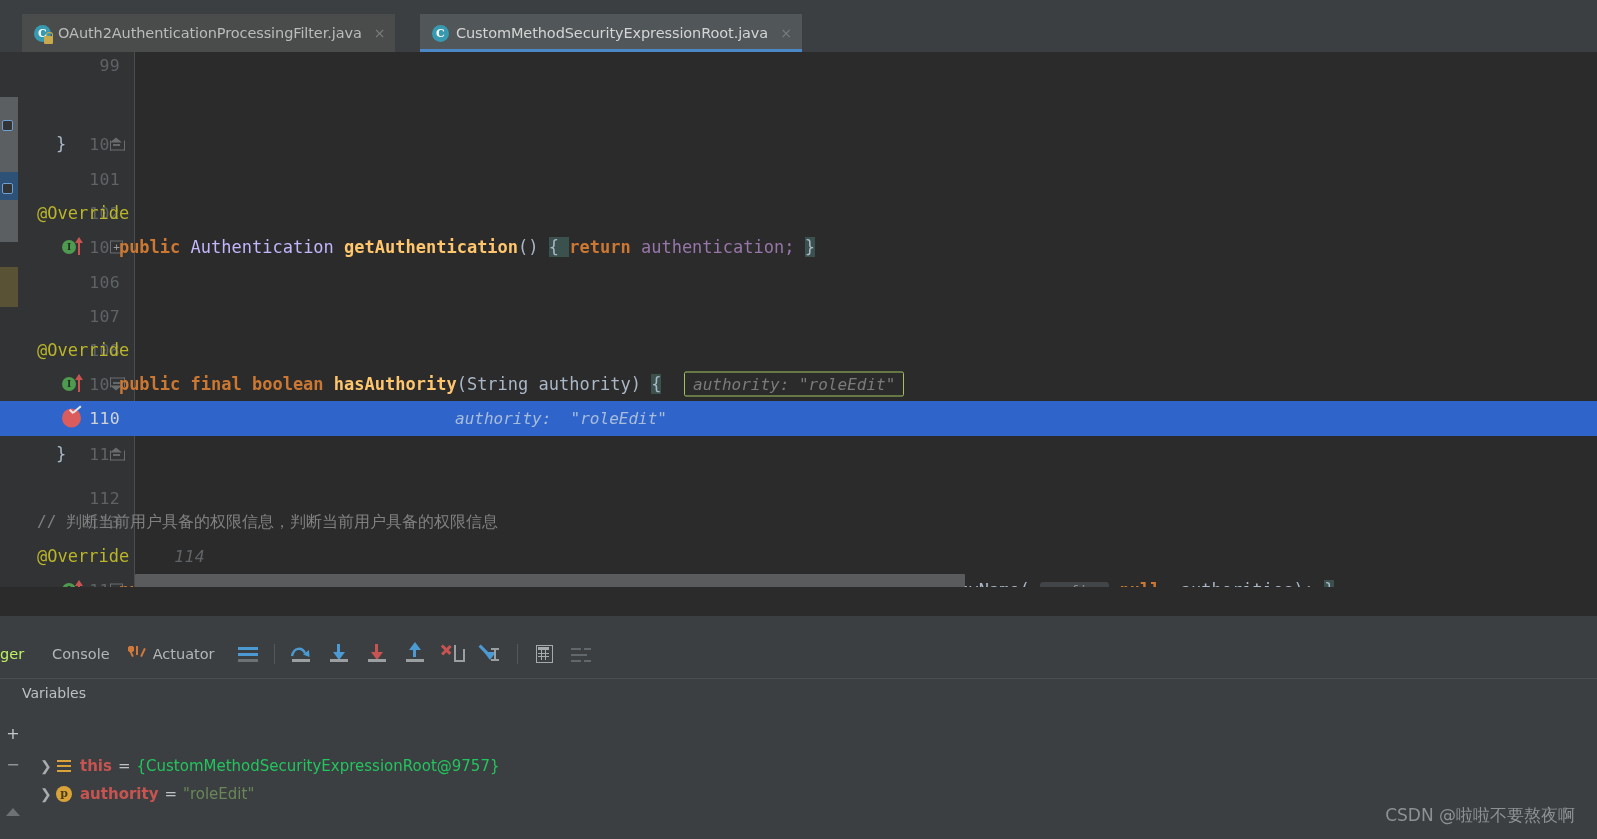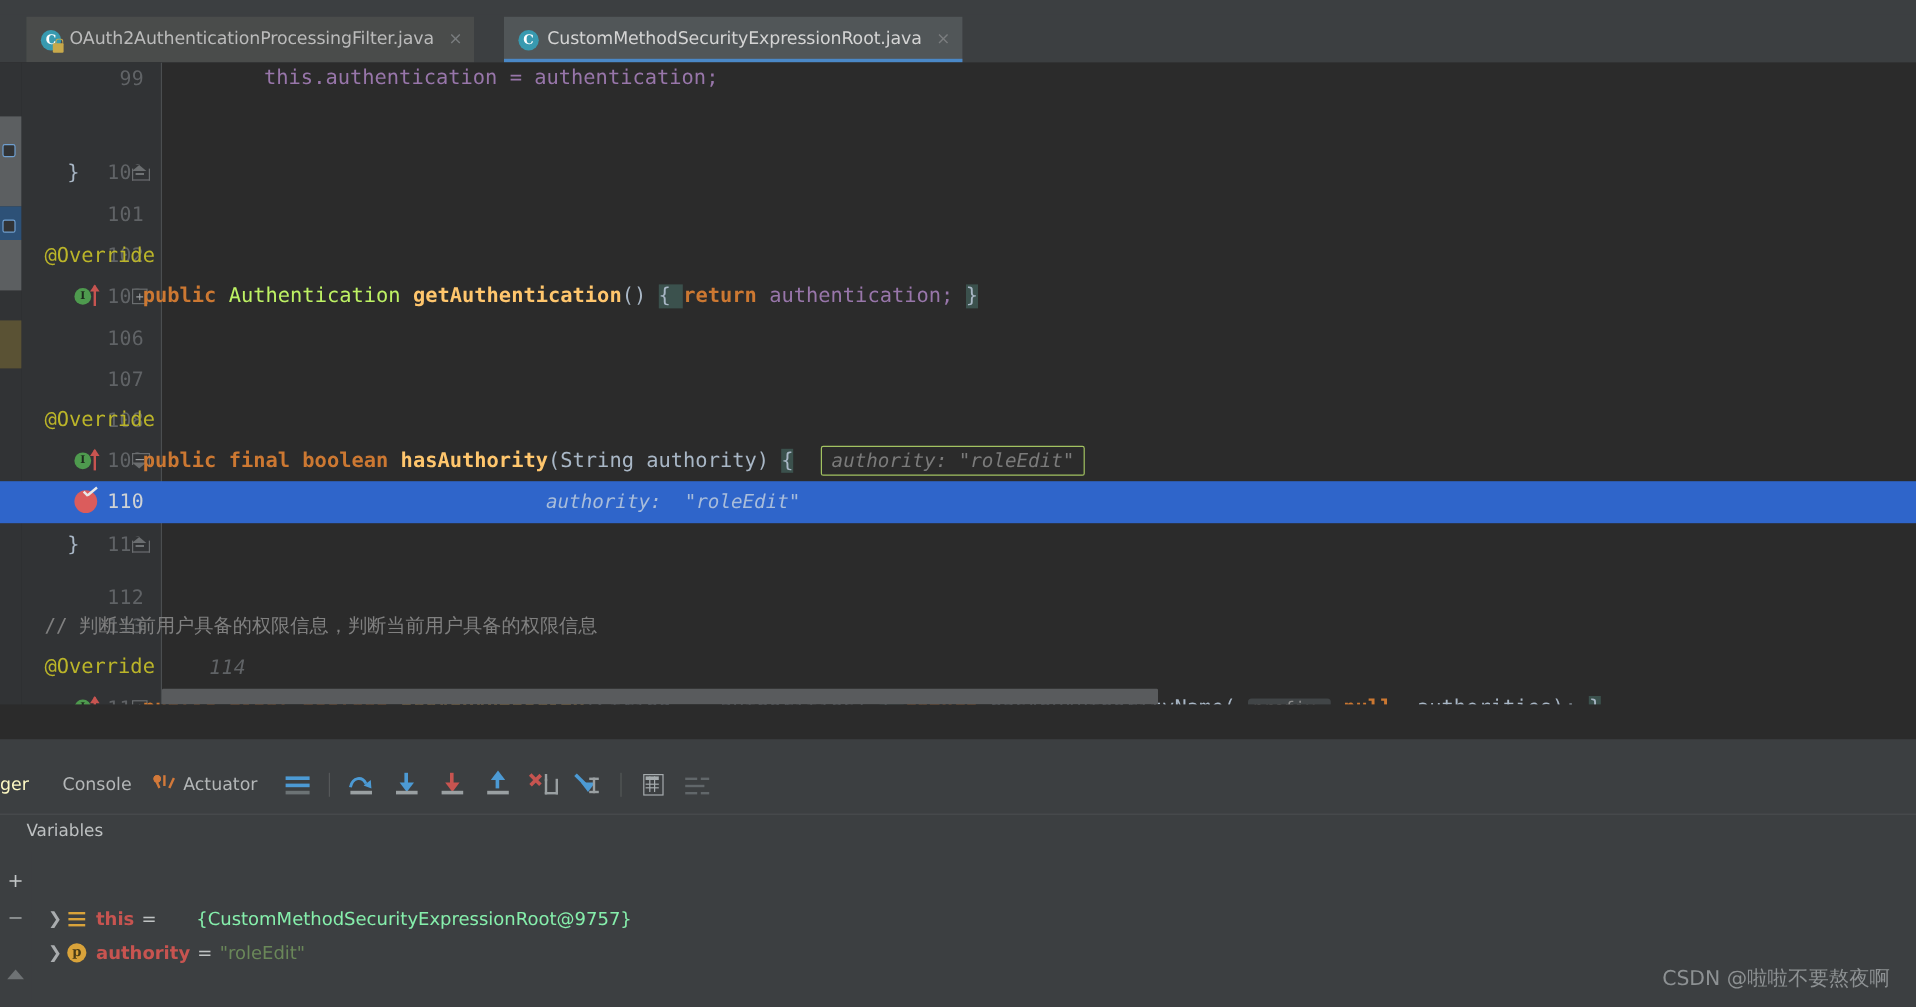--- a/index.html
+++ b/index.html
@@ -171,21 +171,21 @@
   .code {
     position: absolute; left: 0; top: 50%; transform: translateY(-50%);
     white-space: pre; font-family: "DejaVu Sans Mono", monospace;
     font-size: 17px; color: #a9b7c6; letter-spacing: 0px;
   }
   .code-row-bg { position: absolute; left: 0; right: 0; top: 0; bottom: 0; }
   .row.highlight .code-row-bg { background: #2f65ca; }
   .row.highlight .ln { color: #cfd2d4; }
 
   .kw   { color: #cc7832; font-weight: bold; }
-  .typ  { color: #bef264; }
+  .typ  { color: #c4b5fd; }
   .mth  { color: #ffc66d; font-weight: bold; }
   .fld  { color: #9876aa; }
   .ann  { color: #bbb529; }
   .cmt  { color: #808080; }
   .plain{ color: #a9b7c6; }
   .brace-hl { background: #3b514d; }
   .hint {
     color: #787878; font-style: italic;
   }
   .hint-chip {
@@ -217,21 +217,21 @@
   .debug-sep {
     position: absolute; left: 0; top: 0; width: 1597px; height: 1px; background: #2b2b2b;
   }
   .debug-toolbar {
     position: absolute; left: 0; top: 20px; width: 1597px; height: 37px;
     display: flex; align-items: center;
   }
   .dt-tab {
     font-size: 14.5px; color: #b4b7b8; padding: 0 14px; cursor: default; white-space: nowrap;
   }
-  .dt-tab.edge { padding-left: 0; color: #fef9c3; }
+  .dt-tab.edge { padding-left: 0; color: #bef264; }
   .actuator {
     display: flex; align-items: center; gap: 7px; padding: 0 14px 0 4px;
     font-size: 14.5px; color: #b4b7b8; white-space: nowrap;
   }
   .ico-actuator { position: relative; width: 18px; height: 16px; flex: 0 0 18px; }
   .ico-actuator i {
     position: absolute; width: 6px; height: 6px; border-radius: 50%; background: #d2793a;
   }
   .ico-actuator i:nth-child(1) { left: 0px;  top: 9px; }
   .ico-actuator i:nth-child(2) { left: 6px;  top: 10px; }
@@ -335,21 +335,21 @@
   .ic-obj i:nth-child(2) { top: 7px; }
   .ic-obj i:nth-child(3) { top: 12px; }
   .ic-param {
     width: 16px; height: 16px; flex: 0 0 16px; margin-right: 8px;
     border-radius: 50%; background: #d9a33a; color: #4a3c16;
     font-size: 11px; font-weight: bold; text-align: center; line-height: 16px;
     font-family: "DejaVu Serif", serif;
   }
   .v-name { color: #c75450; font-weight: bold; font-family: "DejaVu Sans", sans-serif; }
   .v-eq   { color: #bfc2c3; margin: 0 6px; }
-  .v-objval { color: #86efac; margin-left: 27px; }
+  .v-objval { color: #22c55e; }
   .v-strval { color: #6a8759; }
 
   .watermark {
     position: absolute; right: 22px; bottom: 12px;
     font-size: 17px; color: #8d9193;
     font-family: "DejaVu Sans", sans-serif;
   }
 </style>
 </head>
 <body>
@@ -389,21 +389,20 @@
       <div class="strip-sq s1"></div>
       <div class="strip-sq s2"></div>
     </div>
 
     <div class="gutter"></div>
     <div class="fold-rail"></div>
 
     <div class="row" style="top:-4px;">
       <div class="code-row-bg"></div>
       <div class="ln" style="right:1477px;">99</div>
-      <div class="code" style="left:220px;"><span class="fld">this.authentication = authentication;</span></div>
     </div>
 
     <div class="row" style="top:75px;">
       <div class="code-row-bg"></div>
       <div class="ln" style="right:1477px;">100</div>
       <div class="fold cap-bot">
           <span class="dash"></span>
         </div>
       <div class="code" style="left:56px;"><span class="plain">}</span></div>
     </div>

